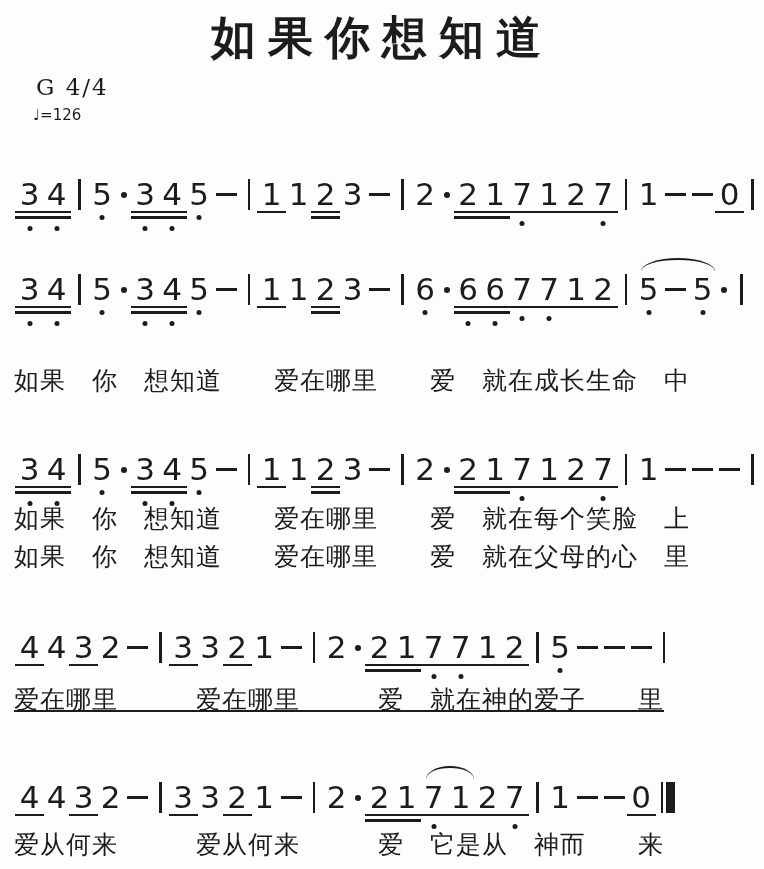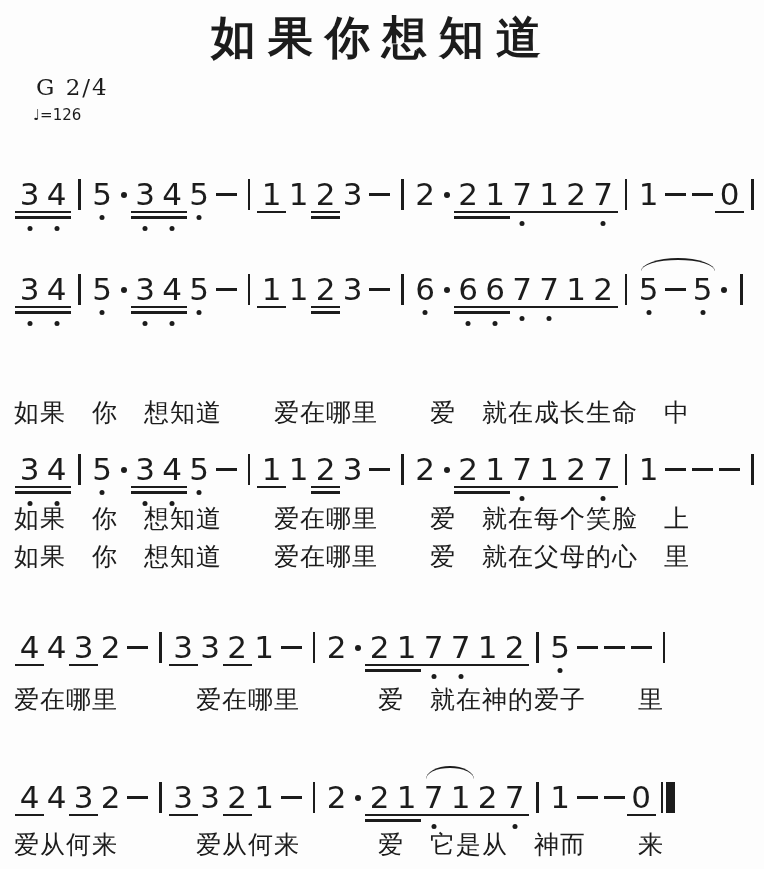--- a/index.html
+++ b/index.html
@@ -24,24 +24,24 @@
   #mline1{top:177px;}
   #mline2{top:272px;}
   #mline3{top:452px;}
   #mline4{top:630px;}
   #mline5{top:780px;}
   .lyricline{
     position:absolute;left:14px;font-size:25px;letter-spacing:1px;
     white-space:pre;line-height:27px;
   }
   #lyr1{top:329px;}
-  #lyr2{top:367px;margin-top:32px;}
+  #lyr2{top:367px;}
   #lyr3{top:505px;}
   #lyr4{top:543px;}
-  #lyr5{top:686px;}
+  #lyr5{top:686px;text-decoration:underline;}
   #lyr6{top:831px;}
 
   
   .tok{display:inline-block;position:relative;vertical-align:top;}
   .note{
     width:27px;font-size:31px;line-height:34px;height:34px;text-align:center;
     font-family:"DejaVu Sans",sans-serif;
   }
   .bar{width:2.5px;height:31px;background:#1c1c1c;margin:2px 8px 0 8px;}
   .dash{width:21px;height:3px;background:#1c1c1c;margin:16px 3px 0 3px;}
@@ -61,21 +61,21 @@
   .fthick{display:inline-block;width:9px;height:31px;background:#1c1c1c;vertical-align:top;}
 </style>
 </head>
 <body>
 
 <div class="page">
 
   <div class="title">如果你想知道</div>
 
 
-  <div class="keysig">G 2/4</div>
+  <div class="keysig">G 4/4</div>
   <div class="tempo">♩=126</div>
 
   <div class="mline" id="mline1"><span class="tok note">3<i class="ul" style="bottom: -2px;"></i><i class="ul" style="bottom: -7.5px;"></i><i class="ldot" style="bottom: -20px;"></i></span><span class="tok note">4<i class="ul" style="bottom: -2px;"></i><i class="ul" style="bottom: -7.5px;"></i><i class="ldot" style="bottom: -20px;"></i></span><span class="tok bar"></span><span class="tok note">5<i class="ldot" style="bottom: -9px;"></i></span><span class="tok adot"></span><span class="tok note">3<i class="ul" style="bottom: -2px;"></i><i class="ul" style="bottom: -7.5px;"></i><i class="ldot" style="bottom: -20px;"></i></span><span class="tok note">4<i class="ul" style="bottom: -2px;"></i><i class="ul" style="bottom: -7.5px;"></i><i class="ldot" style="bottom: -20px;"></i></span><span class="tok note">5<i class="ldot" style="bottom: -9px;"></i></span><span class="tok dash"></span><span class="tok bar"></span><span class="tok note">1<i class="ul" style="bottom: -2px;"></i></span><span class="tok note">1</span><span class="tok note">2<i class="ul" style="bottom: -2px;"></i><i class="ul" style="bottom: -7.5px;"></i></span><span class="tok note">3</span><span class="tok dash"></span><span class="tok bar"></span><span class="tok note">2</span><span class="tok adot"></span><span class="tok note">2<i class="ul" style="bottom: -2px;"></i><i class="ul" style="bottom: -7.5px;"></i></span><span class="tok note">1<i class="ul" style="bottom: -2px;"></i><i class="ul" style="bottom: -7.5px;"></i></span><span class="tok note">7<i class="ul" style="bottom: -2px;"></i><i class="ldot" style="bottom: -14.5px;"></i></span><span class="tok note">1<i class="ul" style="bottom: -2px;"></i></span><span class="tok note">2<i class="ul" style="bottom: -2px;"></i></span><span class="tok note">7<i class="ul" style="bottom: -2px;"></i><i class="ldot" style="bottom: -14.5px;"></i></span><span class="tok bar"></span><span class="tok note">1</span><span class="tok dash"></span><span class="tok dash"></span><span class="tok note">0<i class="ul" style="bottom: -2px;"></i></span><span class="tok bar"></span></div>
   <div class="mline" id="mline2"><span class="tok note">3<i class="ul" style="bottom: -2px;"></i><i class="ul" style="bottom: -7.5px;"></i><i class="ldot" style="bottom: -20px;"></i></span><span class="tok note">4<i class="ul" style="bottom: -2px;"></i><i class="ul" style="bottom: -7.5px;"></i><i class="ldot" style="bottom: -20px;"></i></span><span class="tok bar"></span><span class="tok note">5<i class="ldot" style="bottom: -9px;"></i></span><span class="tok adot"></span><span class="tok note">3<i class="ul" style="bottom: -2px;"></i><i class="ul" style="bottom: -7.5px;"></i><i class="ldot" style="bottom: -20px;"></i></span><span class="tok note">4<i class="ul" style="bottom: -2px;"></i><i class="ul" style="bottom: -7.5px;"></i><i class="ldot" style="bottom: -20px;"></i></span><span class="tok note">5<i class="ldot" style="bottom: -9px;"></i></span><span class="tok dash"></span><span class="tok bar"></span><span class="tok note">1<i class="ul" style="bottom: -2px;"></i></span><span class="tok note">1</span><span class="tok note">2<i class="ul" style="bottom: -2px;"></i><i class="ul" style="bottom: -7.5px;"></i></span><span class="tok note">3</span><span class="tok dash"></span><span class="tok bar"></span><span class="tok note">6<i class="ldot" style="bottom: -9px;"></i></span><span class="tok adot"></span><span class="tok note">6<i class="ul" style="bottom: -2px;"></i><i class="ul" style="bottom: -7.5px;"></i><i class="ldot" style="bottom: -20px;"></i></span><span class="tok note">6<i class="ul" style="bottom: -2px;"></i><i class="ul" style="bottom: -7.5px;"></i><i class="ldot" style="bottom: -20px;"></i></span><span class="tok note">7<i class="ul" style="bottom: -2px;"></i><i class="ldot" style="bottom: -14.5px;"></i></span><span class="tok note">7<i class="ul" style="bottom: -2px;"></i><i class="ldot" style="bottom: -14.5px;"></i></span><span class="tok note">1<i class="ul" style="bottom: -2px;"></i></span><span class="tok note">2<i class="ul" style="bottom: -2px;"></i></span><span class="tok bar"></span><span class="tok note">5<i class="ldot" style="bottom: -9px;"></i><i class="slur" style="width: 74px;"></i></span><span class="tok dash"></span><span class="tok note">5<i class="ldot" style="bottom: -9px;"></i></span><span class="tok adot"></span><span class="tok bar"></span></div>
   <div class="lyricline" id="lyr2">如果　你　想知道　　爱在哪里　　爱　就在成长生命　中</div>
 
   <div class="mline" id="mline3"><span class="tok note">3<i class="ul" style="bottom: -2px;"></i><i class="ul" style="bottom: -7.5px;"></i><i class="ldot" style="bottom: -20px;"></i></span><span class="tok note">4<i class="ul" style="bottom: -2px;"></i><i class="ul" style="bottom: -7.5px;"></i><i class="ldot" style="bottom: -20px;"></i></span><span class="tok bar"></span><span class="tok note">5<i class="ldot" style="bottom: -9px;"></i></span><span class="tok adot"></span><span class="tok note">3<i class="ul" style="bottom: -2px;"></i><i class="ul" style="bottom: -7.5px;"></i><i class="ldot" style="bottom: -20px;"></i></span><span class="tok note">4<i class="ul" style="bottom: -2px;"></i><i class="ul" style="bottom: -7.5px;"></i><i class="ldot" style="bottom: -20px;"></i></span><span class="tok note">5<i class="ldot" style="bottom: -9px;"></i></span><span class="tok dash"></span><span class="tok bar"></span><span class="tok note">1<i class="ul" style="bottom: -2px;"></i></span><span class="tok note">1</span><span class="tok note">2<i class="ul" style="bottom: -2px;"></i><i class="ul" style="bottom: -7.5px;"></i></span><span class="tok note">3</span><span class="tok dash"></span><span class="tok bar"></span><span class="tok note">2</span><span class="tok adot"></span><span class="tok note">2<i class="ul" style="bottom: -2px;"></i><i class="ul" style="bottom: -7.5px;"></i></span><span class="tok note">1<i class="ul" style="bottom: -2px;"></i><i class="ul" style="bottom: -7.5px;"></i></span><span class="tok note">7<i class="ul" style="bottom: -2px;"></i><i class="ldot" style="bottom: -14.5px;"></i></span><span class="tok note">1<i class="ul" style="bottom: -2px;"></i></span><span class="tok note">2<i class="ul" style="bottom: -2px;"></i></span><span class="tok note">7<i class="ul" style="bottom: -2px;"></i><i class="ldot" style="bottom: -14.5px;"></i></span><span class="tok bar"></span><span class="tok note">1</span><span class="tok dash"></span><span class="tok dash"></span><span class="tok dash"></span><span class="tok bar"></span></div>
   <div class="lyricline" id="lyr4">如果　你　想知道　　爱在哪里　　爱　就在父母的心　里</div>
   <div class="lyricline" id="lyr3">如果　你　想知道　　爱在哪里　　爱　就在每个笑脸　上</div>
 

